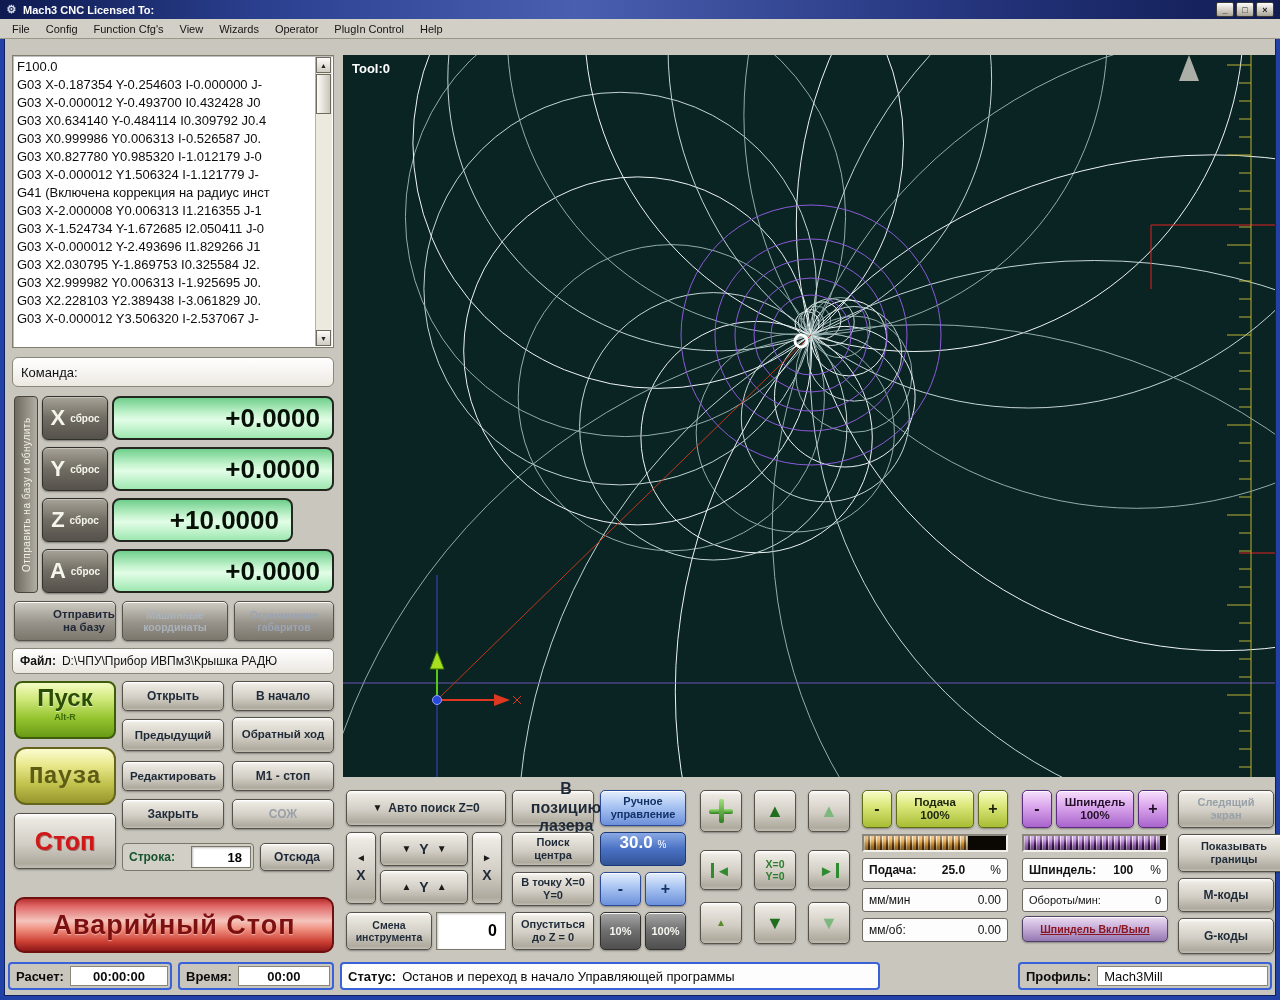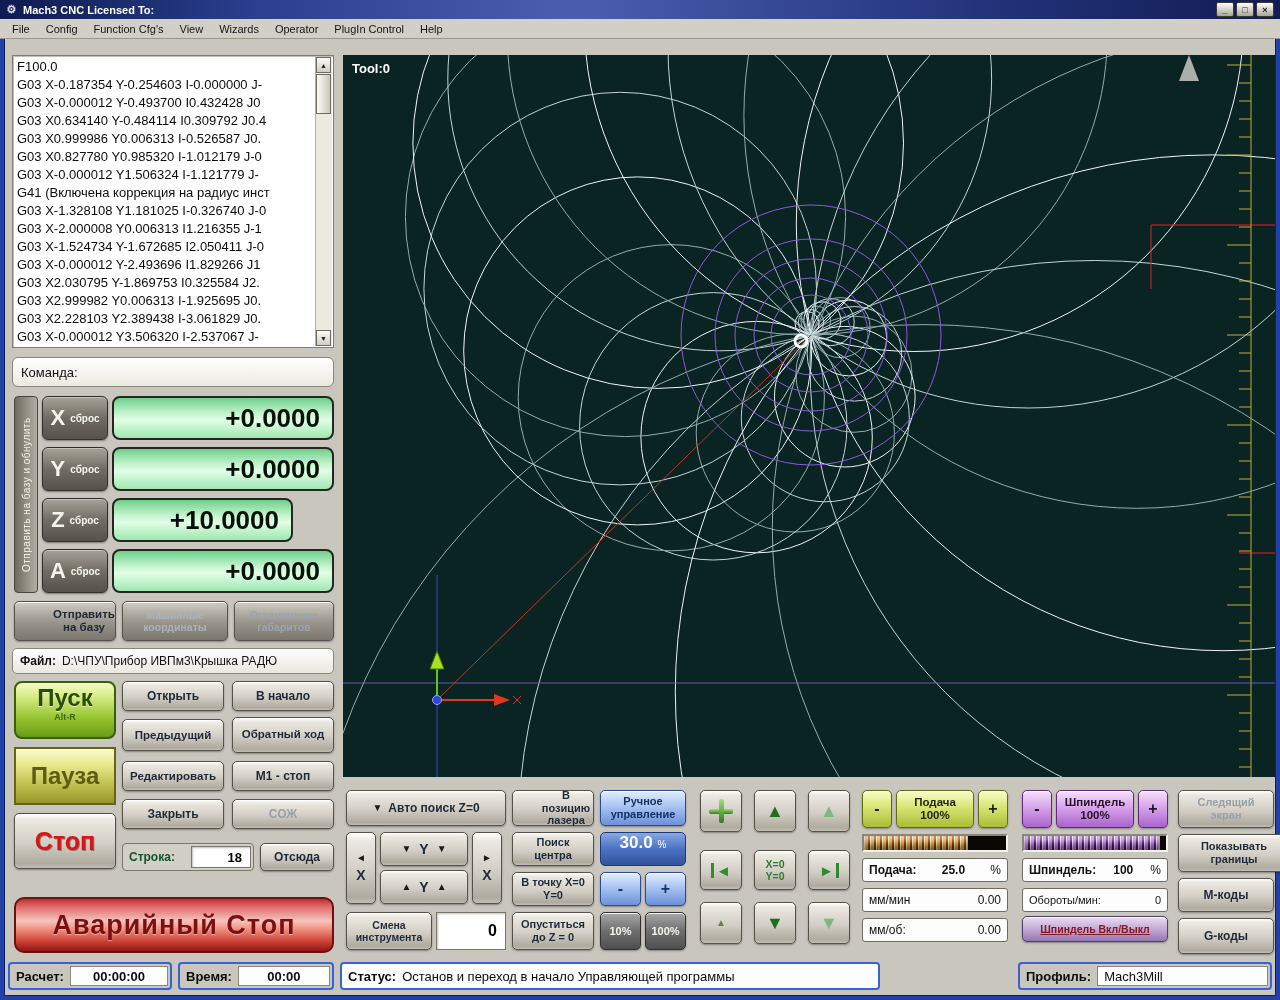--- a/index.html
+++ b/index.html
@@ -36,21 +36,21 @@
   .axis-reset{font-size:10px;font-weight:bold;}
   .dro-value{background:linear-gradient(180deg,#6fcf8c 0%,#c3f3cd 38%,#e2fde7 55%,#9fe8b1 100%);
     border:2px solid #23271f;border-radius:8px;color:#061006;font-weight:bold;font-size:26px;
     display:flex;align-items:center;justify-content:flex-end;padding-right:12px;box-sizing:border-box;}
   .vlabel{writing-mode:vertical-rl;transform:rotate(180deg);
     background:linear-gradient(90deg,#b2aea4,#6e6a60);border:1px solid #4a463e;border-radius:4px;
     color:#f2f2e8;font-size:10px;letter-spacing:.5px;display:flex;align-items:center;justify-content:center;box-sizing:border-box;}
   .btn-green{background:linear-gradient(180deg,#f4fcc4 0%,#cfe87a 30%,#96c430 65%,#699b16 100%);
     border:2px solid #3d5c0c;border-radius:8px;color:#2a4d04;}
   .btn-yellow{background:linear-gradient(180deg,#fcfcd0 0%,#e8e88c 30%,#c2c24e 65%,#96962e 100%);
-    border:2px solid #64641a;border-radius:0;color:#5c5c14;}
+    border:2px solid #64641a;border-radius:12px;color:#5c5c14;font-family:Liberation Mono, monospace;}
   .stop-text{color:#d01818;text-shadow:1px 1px 0 rgba(110,20,20,.5);font-size:25px;}
   .estop{background:linear-gradient(180deg,#b83030 0%,#e06868 14%,#f4c4bc 42%,#f09080 58%,#cc4034 82%,#8e1818 100%);
     border:2px solid #6e1010;border-radius:10px;color:#7c0f0f;font-size:27px;font-weight:bold;letter-spacing:1px;
     text-shadow:0 1px 1px rgba(255,225,225,.55);display:flex;align-items:center;justify-content:center;box-sizing:border-box;}
   .btn-blue{background:linear-gradient(180deg,#e4eefc,#a9c4f2 45%,#6c90da 100%);border:1px solid #2c4a98;color:#123268;}
   .disp-blue{background:linear-gradient(180deg,#89a8e4,#4a72c4 50%,#335397);border:1px solid #1d3a78;border-radius:5px;
     color:#fff;display:flex;align-items:baseline;justify-content:center;gap:5px;box-sizing:border-box;}
   .btn-graydark{background:linear-gradient(180deg,#a8a8a8,#6e6e6e 50%,#4f4f4f);border:1px solid #30302c;color:#f5f5f0;}
   .btn-feed{background:linear-gradient(180deg,#f8fcc8,#dce87c 40%,#a8bd34 100%);border:1px solid #5f6e14;color:#1c240a;}
   .btn-spin{background:linear-gradient(180deg,#f6e0fc,#ddaaee 40%,#a964cc 100%);border:1px solid #5e2a80;color:#241028;}
@@ -107,21 +107,20 @@
   <div class="abs gcode-box" style="left:12px;top:55px;width:322px;height:293px;">
     <div style="padding:2px 4px;overflow:hidden;height:287px;">
         <div class="gcode-line">F100.0</div>
         <div class="gcode-line">G03 X-0.187354 Y-0.254603 I-0.000000 J-</div>
         <div class="gcode-line">G03 X-0.000012 Y-0.493700 I0.432428 J0</div>
         <div class="gcode-line">G03 X0.634140 Y-0.484114 I0.309792 J0.4</div>
         <div class="gcode-line">G03 X0.999986 Y0.006313 I-0.526587 J0.</div>
         <div class="gcode-line">G03 X0.827780 Y0.985320 I-1.012179 J-0</div>
         <div class="gcode-line">G03 X-0.000012 Y1.506324 I-1.121779 J-</div>
         <div class="gcode-line">G41 (Включена коррекция на радиус инст</div>
-        <div class="gcode-line">G03 X-1.328108 Y1.181025 I-0.326740 J-0</div>
         <div class="gcode-line">G03 X-2.000008 Y0.006313 I1.216355 J-1</div>
         <div class="gcode-line">G03 X-1.524734 Y-1.672685 I2.050411 J-0</div>
         <div class="gcode-line">G03 X-0.000012 Y-2.493696 I1.829266 J1</div>
         <div class="gcode-line">G03 X2.030795 Y-1.869753 I0.325584 J2.</div>
         <div class="gcode-line">G03 X2.999982 Y0.006313 I-1.925695 J0.</div>
         <div class="gcode-line">G03 X2.228103 Y2.389438 I-3.061829 J0.</div>
         <div class="gcode-line">G03 X-0.000012 Y3.506320 I-2.537067 J-</div>
       </div>
     <div class="vscroll">
       <div class="sb-btn" style="top:0;">▲</div>
@@ -325,21 +324,21 @@
     <span class="arrow-small">▲</span>
   </button>
   <button class="abs btn l2" style="left:472px;top:832px;width:30px;height:72px;gap:4px;">
     <span class="arrow-small">►</span>
     <span style="font-size:14px;">X</span>
   </button>
 
   <button class="abs btn l2" style="left:346px;top:912px;width:86px;height:38px;font-size:10.5px;">Смена инструмента</button>
   <div class="abs white-field" style="left:436px;top:912px;width:70px;height:38px;display:flex;align-items:center;justify-content:flex-end;padding-right:8px;font-size:16px;font-weight:bold;">0</div>
 
-  <button class="abs btn l2" style="left:512px;top:790px;width:82px;height:36px;font-size:11px;padding-left:32px;">В позицию лазера</button>
+  <button class="abs btn l2" style="left:512px;top:790px;width:82px;height:36px;font-size:16px;padding-left:32px;">В позицию лазера</button>
   <button class="abs btn l2" style="left:512px;top:832px;width:82px;height:34px;font-size:11px;">Поиск центра</button>
   <button class="abs btn l2" style="left:512px;top:872px;width:82px;height:34px;font-size:11px;">В точку X=0 Y=0</button>
   <button class="abs btn l2" style="left:512px;top:912px;width:82px;height:38px;font-size:11px;">Опуститься до Z = 0</button>
 
   <button class="abs btn btn-blue l2" style="left:600px;top:790px;width:86px;height:36px;font-size:11px;">Ручное управление</button>
   <div class="abs disp-blue" style="left:600px;top:832px;width:86px;height:34px;">
     <span style="font-size:17px;font-weight:bold;">30.0</span>
     <span style="font-size:10px;">%</span>
   </div>
   <button class="abs btn btn-blue" style="left:600px;top:872px;width:41px;height:34px;font-size:16px;">-</button>

